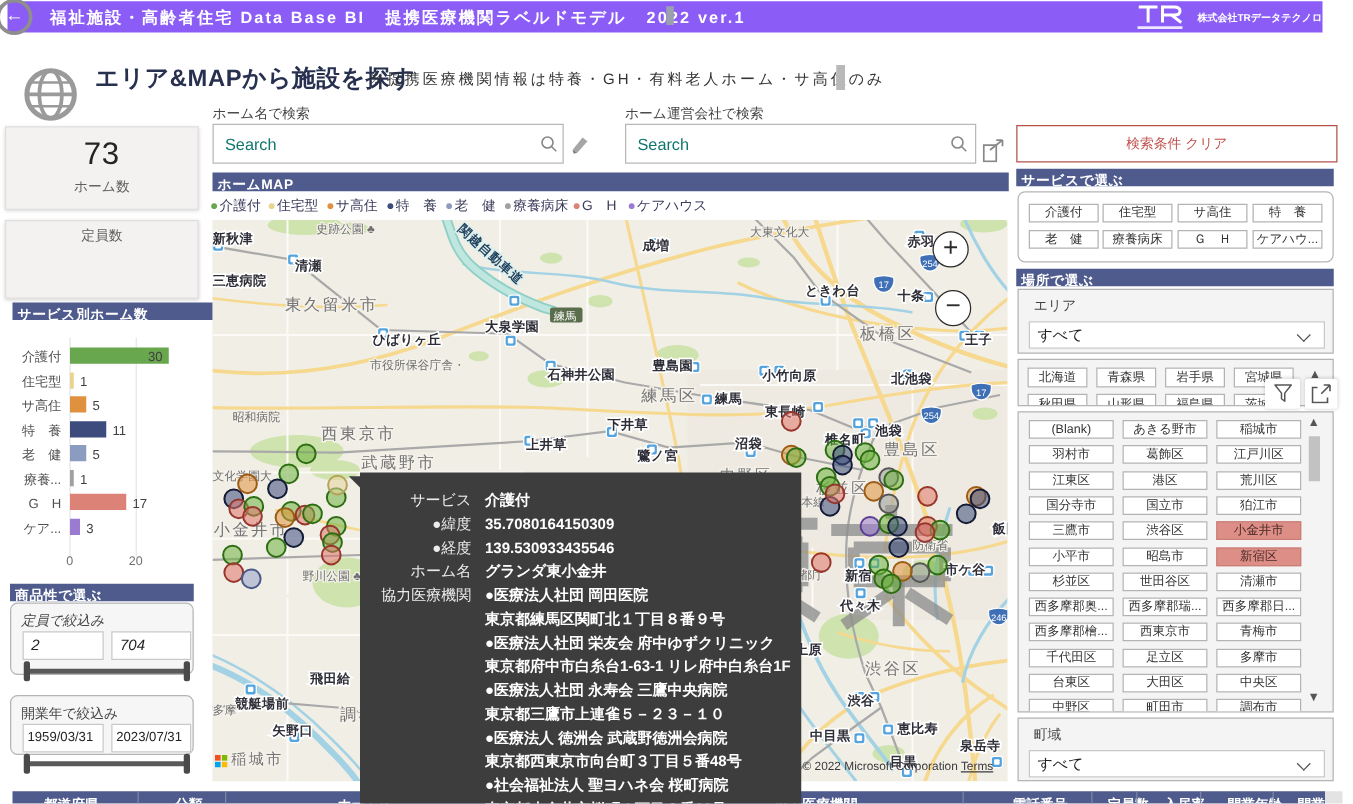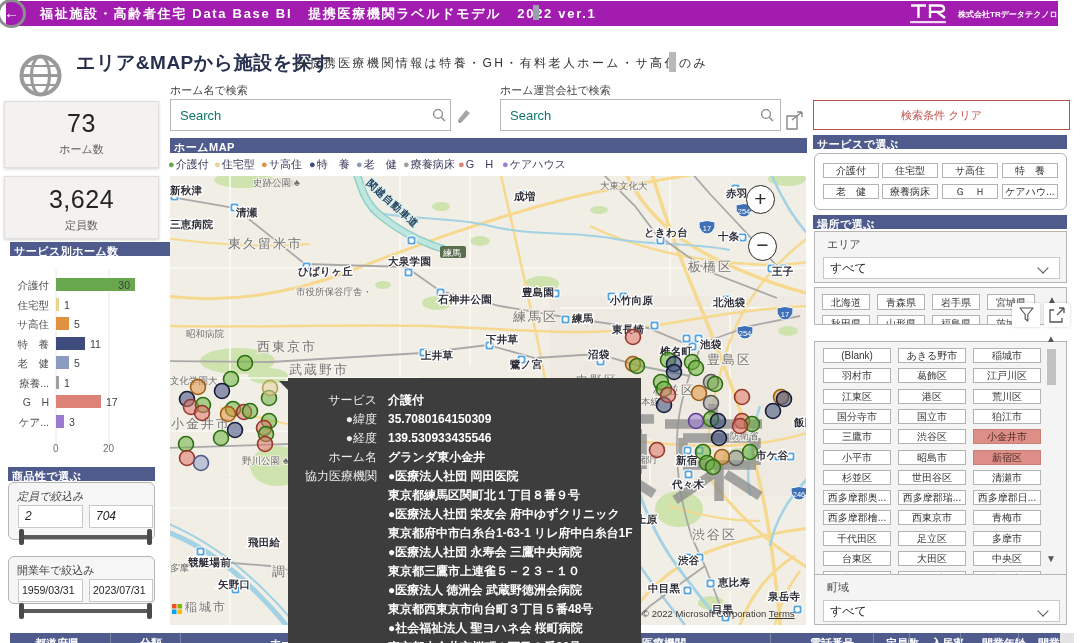--- a/index.html
+++ b/index.html
@@ -2,21 +2,21 @@
 <html lang="ja"><head>
 <meta charset="utf-8">
 <title>BI</title>
 <style>
 .tl{text-align:right;vertical-align:top;color:#ececec;padding:0;}
 .tv{padding:0 0 0 11px;font-weight:bold;vertical-align:top;white-space:nowrap;}
 html,body{margin:0;padding:0;background:#fff;}
 #page{position:relative;width:1082px;height:643px;overflow:hidden;font-family:"Liberation Sans",sans-serif;background:#fff;}
 .abs{position:absolute;}
 
-#topbar{left:6px;top:1px;width:1052px;height:25px;background:#a21caf;}
+#topbar{left:6px;top:1px;width:1052px;height:25px;background:#8b5cf6;}
 #topbar .title{position:absolute;left:34px;top:4px;color:#fff;font-size:13px;font-weight:bold;white-space:nowrap;letter-spacing:1.7px;}
 #cursorbar{left:533px;top:5px;width:6px;height:15px;background:#9aa0ad;}
 #backbtn{left:-3px;top:-1px;width:23px;height:23px;border:3px solid #8e8e8e;border-radius:50%;background:transparent;color:#fff;font-size:15px;line-height:21px;text-align:center;z-index:3;}
 #trlogo{left:908px;top:2px;color:#fff;}
 #companyname{left:958px;top:9px;color:#fff;font-size:8px;font-weight:bold;}
 
 #globe{left:19px;top:54px;}
 #heading{left:76px;top:50px;font-size:19px;font-weight:bold;color:#27304e;letter-spacing:0.5px;white-space:nowrap;}
 #note{left:295px;top:55px;font-size:12px;color:#333;white-space:nowrap;letter-spacing:2.4px;}
 #notebar{left:669px;top:52px;width:7px;height:20px;background:#b9b9b9;}
@@ -99,21 +99,20 @@
   <svg class="abs" style="left:786px;top:110px;" width="18" height="20" viewBox="0 0 18 20">
       <path d="M1,6 h10 v13 h-10 z" fill="none" stroke="#888" stroke-width="1.4"></path>
       <path d="M6,10 L16,2 M16,2 h-5 M16,2 v5" stroke="#888" stroke-width="1.4" fill="none"></path>
     </svg>
 
   <div class="abs card" style="left:4px;top:101px;width:153px;height:65px;">
     <div class="bignum">73</div>
       <div class="cardlab">ホーム数</div>
   </div>
   <div class="abs card" style="left:4px;top:176px;width:153px;height:61px;">
-    <div class="bignum" style="margin-top:8px;">3,624</div>
       <div class="cardlab">定員数</div>
   </div>
   <div class="abs navyhdr" style="left:10px;top:242px;width:169px;">サービス別ホーム数</div>
 
   <div class="abs" id="chart" style="left:0px;top:264px;">
     <svg width="165" height="200" viewBox="0 0 165 200">
       <line x1="56" y1="6" x2="56" y2="182" stroke="#e6e6e6"></line>
       <line x1="109" y1="6" x2="109" y2="182" stroke="#e6e6e6"></line>
       <g font-family="Liberation Sans" font-size="10.5" fill="#505050">
         <text x="49" y="25" text-anchor="end">介護付</text>
@@ -553,21 +552,21 @@
   <div class="abs" style="left:1012px;top:303px;width:28px;height:24px;background:#fff;border-radius:2px;box-shadow:0 0 3px rgba(0,0,0,0.2);"></div>
   <svg class="abs" style="left:1018px;top:306px;" width="17" height="17" viewBox="0 0 17 17">
       <path d="M2,2 h13 l-5.2,6.5 v6.5 l-2.6,-2 v-4.5 z" fill="none" stroke="#555" stroke-width="1.2" stroke-linejoin="round"></path>
     </svg>
   <div class="abs" style="left:1044px;top:303px;width:26px;height:24px;background:#fff;border-radius:2px;box-shadow:0 0 3px rgba(0,0,0,0.2);"></div>
   <svg class="abs" style="left:1049px;top:307px;" width="16" height="16" viewBox="0 0 16 16">
       <path d="M5,3 h-4 v12 h12 v-4" fill="none" stroke="#555" stroke-width="1.3"></path>
       <path d="M8,8 L15,1 M15,1 h-5 M15,1 v5" fill="none" stroke="#555" stroke-width="1.3"></path>
     </svg>
 
-  <div class="abs fbox" id="citybox" style="left:814px;top:329px;width:253px;height:241px;background:#f4f4f4;border-radius:0;overflow:hidden;margin-top:12px;">
+  <div class="abs fbox" id="citybox" style="left:814px;top:329px;width:253px;height:241px;background:#f4f4f4;border-radius:0;overflow:hidden;">
       <div class="btn abs" style="left:8px;top:6.0px;width:68px;height:15px;line-height:14px;">(Blank)</div>
       <div class="btn abs" style="left:83px;top:6.0px;width:68px;height:15px;line-height:14px;">あきる野市</div>
       <div class="btn abs" style="left:158px;top:6.0px;width:68px;height:15px;line-height:14px;">稲城市</div>
       <div class="btn abs" style="left:8px;top:26.3px;width:68px;height:15px;line-height:14px;">羽村市</div>
       <div class="btn abs" style="left:83px;top:26.3px;width:68px;height:15px;line-height:14px;">葛飾区</div>
       <div class="btn abs" style="left:158px;top:26.3px;width:68px;height:15px;line-height:14px;">江戸川区</div>
       <div class="btn abs" style="left:8px;top:46.6px;width:68px;height:15px;line-height:14px;">江東区</div>
       <div class="btn abs" style="left:83px;top:46.6px;width:68px;height:15px;line-height:14px;">港区</div>
       <div class="btn abs" style="left:158px;top:46.6px;width:68px;height:15px;line-height:14px;">荒川区</div>
       <div class="btn abs" style="left:8px;top:66.9px;width:68px;height:15px;line-height:14px;">国分寺市</div>

